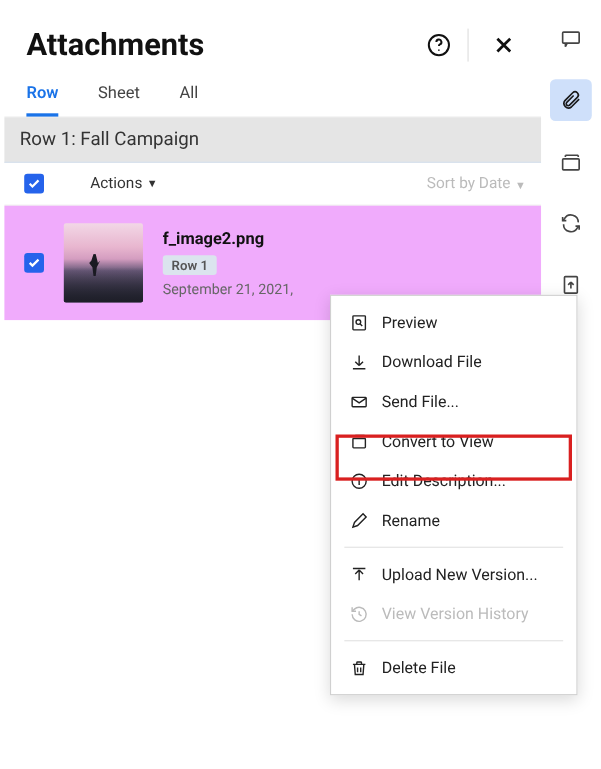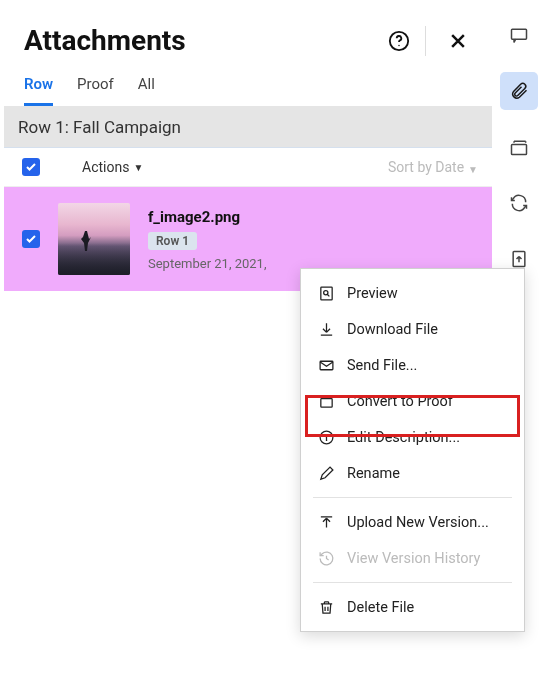--- a/index.html
+++ b/index.html
@@ -34,21 +34,21 @@
     display: flex; align-items:center; justify-content:center;
     margin-left: 6px;
     cursor: pointer;
     color: #111;
   }
   .header-sep {
     width: 1px; height: 30px; background: #ddd; margin: 0 12px;
   }
   .tabs {
     display: flex;
-    gap: 24px;
+    gap: 36px;
     padding: 10px 20px 0 20px;
     border-bottom: 1px solid #e5e5e5;
   }
   .tab {
     padding-bottom: 10px;
     font-size: 15px;
     color: #444;
     cursor: pointer;
   }
   .tab.active {
@@ -201,21 +201,21 @@
     <div class="header-sep"></div>
     <div class="header-icon">
       <svg width="20" height="20" viewBox="0 0 24 24" fill="none" stroke="currentColor" stroke-width="3">
           <path d="M5 5l14 14M19 5L5 19"></path>
         </svg>
     </div>
   </div>
 
   <div class="tabs">
     <div class="tab active">Row</div>
-    <div class="tab">Proof</div>
+    <div class="tab">Sheet</div>
     <div class="tab">All</div>
   </div>
 
   <div class="row-header">Row 1: Fall Campaign</div>
 
   <div class="actions-row">
     <div class="chk checked">
       <svg width="12" height="12" viewBox="0 0 24 24" fill="none" stroke="#fff" stroke-width="4">
           <path d="M4 12l5 5L20 6"></path>
         </svg>
@@ -273,21 +273,21 @@
     </span>
     <span>Send File...</span>
   </div>
   <div class="menu-item">
     <span class="menu-icon">
       <svg width="17" height="17" viewBox="0 0 24 24" fill="none" stroke="currentColor" stroke-width="1.8">
           <path d="M7 4h12M7 4v2M19 4v2"></path>
           <rect x="4" y="8" width="16" height="12" rx="1"></rect>
         </svg>
     </span>
-    <span>Convert to Proof</span>
+    <span>Convert to View</span>
   </div>
   <div class="menu-item">
     <span class="menu-icon">
       <svg width="17" height="17" viewBox="0 0 24 24" fill="none" stroke="currentColor" stroke-width="1.8">
           <circle cx="12" cy="12" r="9"></circle>
           <path d="M12 8h.01M11 11h1v5h1"></path>
         </svg>
     </span>
     <span>Edit Description...</span>
   </div>

